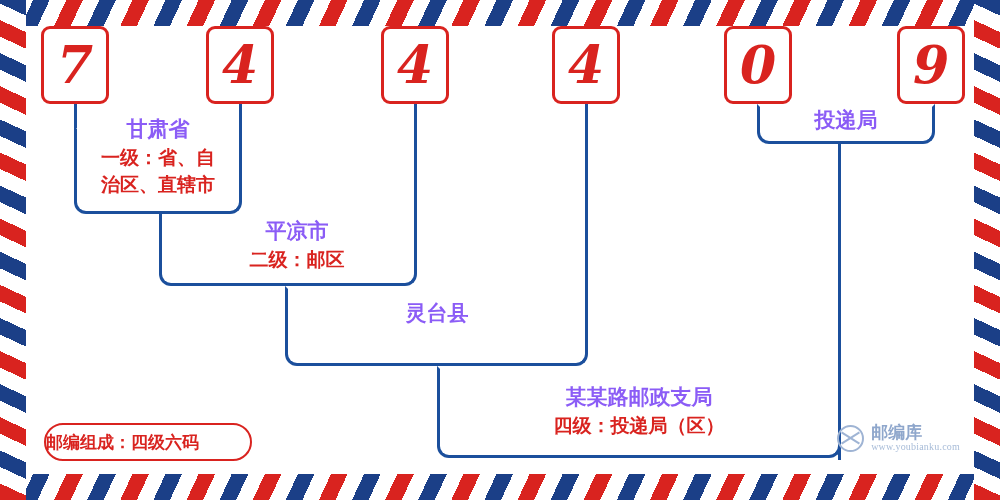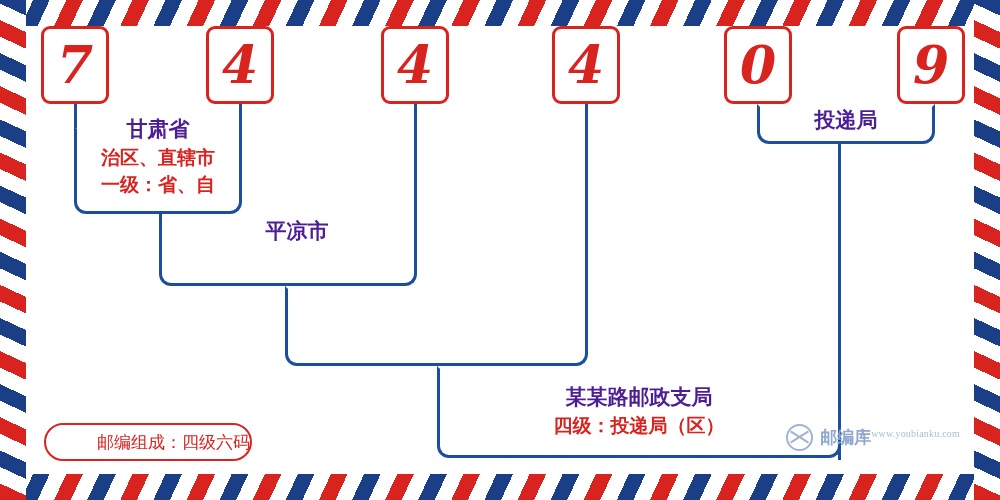--- a/index.html
+++ b/index.html
@@ -96,21 +96,21 @@
   
   .label-group {
     position: absolute;
     text-align: center;
     color: #1b4f9c;
     font-family: "DejaVu Sans", sans-serif;
   }
   .label-title {
     font-size: 21px;
     font-weight: bold;
-    color: #4c1d95;
+    color: #8b5cf6;
     line-height: 30px;
     white-space: nowrap;
   }
   .label-sub {
     font-size: 19px;
     font-weight: bold;
     color: #d9231f;
     line-height: 27px;
     white-space: nowrap;
   }
@@ -121,23 +121,23 @@
     left: 44px;
     top: 423px;
     width: 208px;
     height: 38px;
     border: 2px solid #d9231f;
     border-radius: 19px;
     box-sizing: border-box;
     color: #d9231f;
     font-family: "DejaVu Sans", sans-serif;
     font-size: 17px;
-    font-weight: normal;
+    font-weight: bold;
     line-height: 34px;
-    text-align: right;
+    text-align: left;
     background: #ffffff;
   }
 
   
   .watermark {
     position: absolute;
     right: 40px;
     top: 424px;
     display: flex;
     align-items: center;
@@ -157,21 +157,21 @@
     content: "";
     position: absolute;
     left: 1px;
     top: 10px;
     width: 21px;
     height: 2px;
     background: #9fb4d4;
   }
   .wm-logo::before { transform: rotate(32deg); }
   .wm-logo::after  { transform: rotate(-32deg); }
-  .wm-texts { display: flex; flex-direction: row; line-height: 1.05; }
+  .wm-texts { display: flex; flex-direction: column; line-height: 1.05; }
   .wm-name {
     font-family: "DejaVu Sans", sans-serif;
     font-size: 17px;
     font-weight: bold;
     color: #8fa7cc;
   }
   .wm-url {
     font-family: Liberation Serif, serif;
     font-size: 10px;
     color: #a8bcd8;
@@ -209,29 +209,31 @@
 
   <div class="digit-box" style="left:41px; top:26px;">7</div>
   <div class="digit-box" style="left:206px; top:26px;">4</div>
   <div class="digit-box" style="left:381px; top:26px;">4</div>
   <div class="digit-box" style="left:552px; top:26px;">4</div>
   <div class="digit-box" style="left:724px; top:26px;">0</div>
   <div class="digit-box" style="left:897px; top:26px;">9</div>
 
   <div class="label-group" style="left:78px; top:114px; width:160px;">
     <div class="label-title">甘肃省</div>
+    <div class="label-sub">一级：省、自</div>
     <div class="label-sub">治区、直辖市</div>
-    <div class="label-sub">一级：省、自</div>
   </div>
 
   <div class="label-group" style="left:174px; top:216px; width:246px;">
     <div class="label-title">平凉市</div>
+    <div class="label-sub">二级：邮区</div>
   </div>
 
   <div class="label-group" style="left:290px; top:298px; width:294px;">
+    <div class="label-title">灵台县</div>
   </div>
 
   <div class="label-group" style="left:442px; top:382px; width:394px;">
     <div class="label-title">某某路邮政支局</div>
     <div class="label-sub">四级：投递局（区）</div>
   </div>
 
   <div class="label-group" style="left:760px; top:105px; width:172px;">
     <div class="label-title">投递局</div>
   </div>

